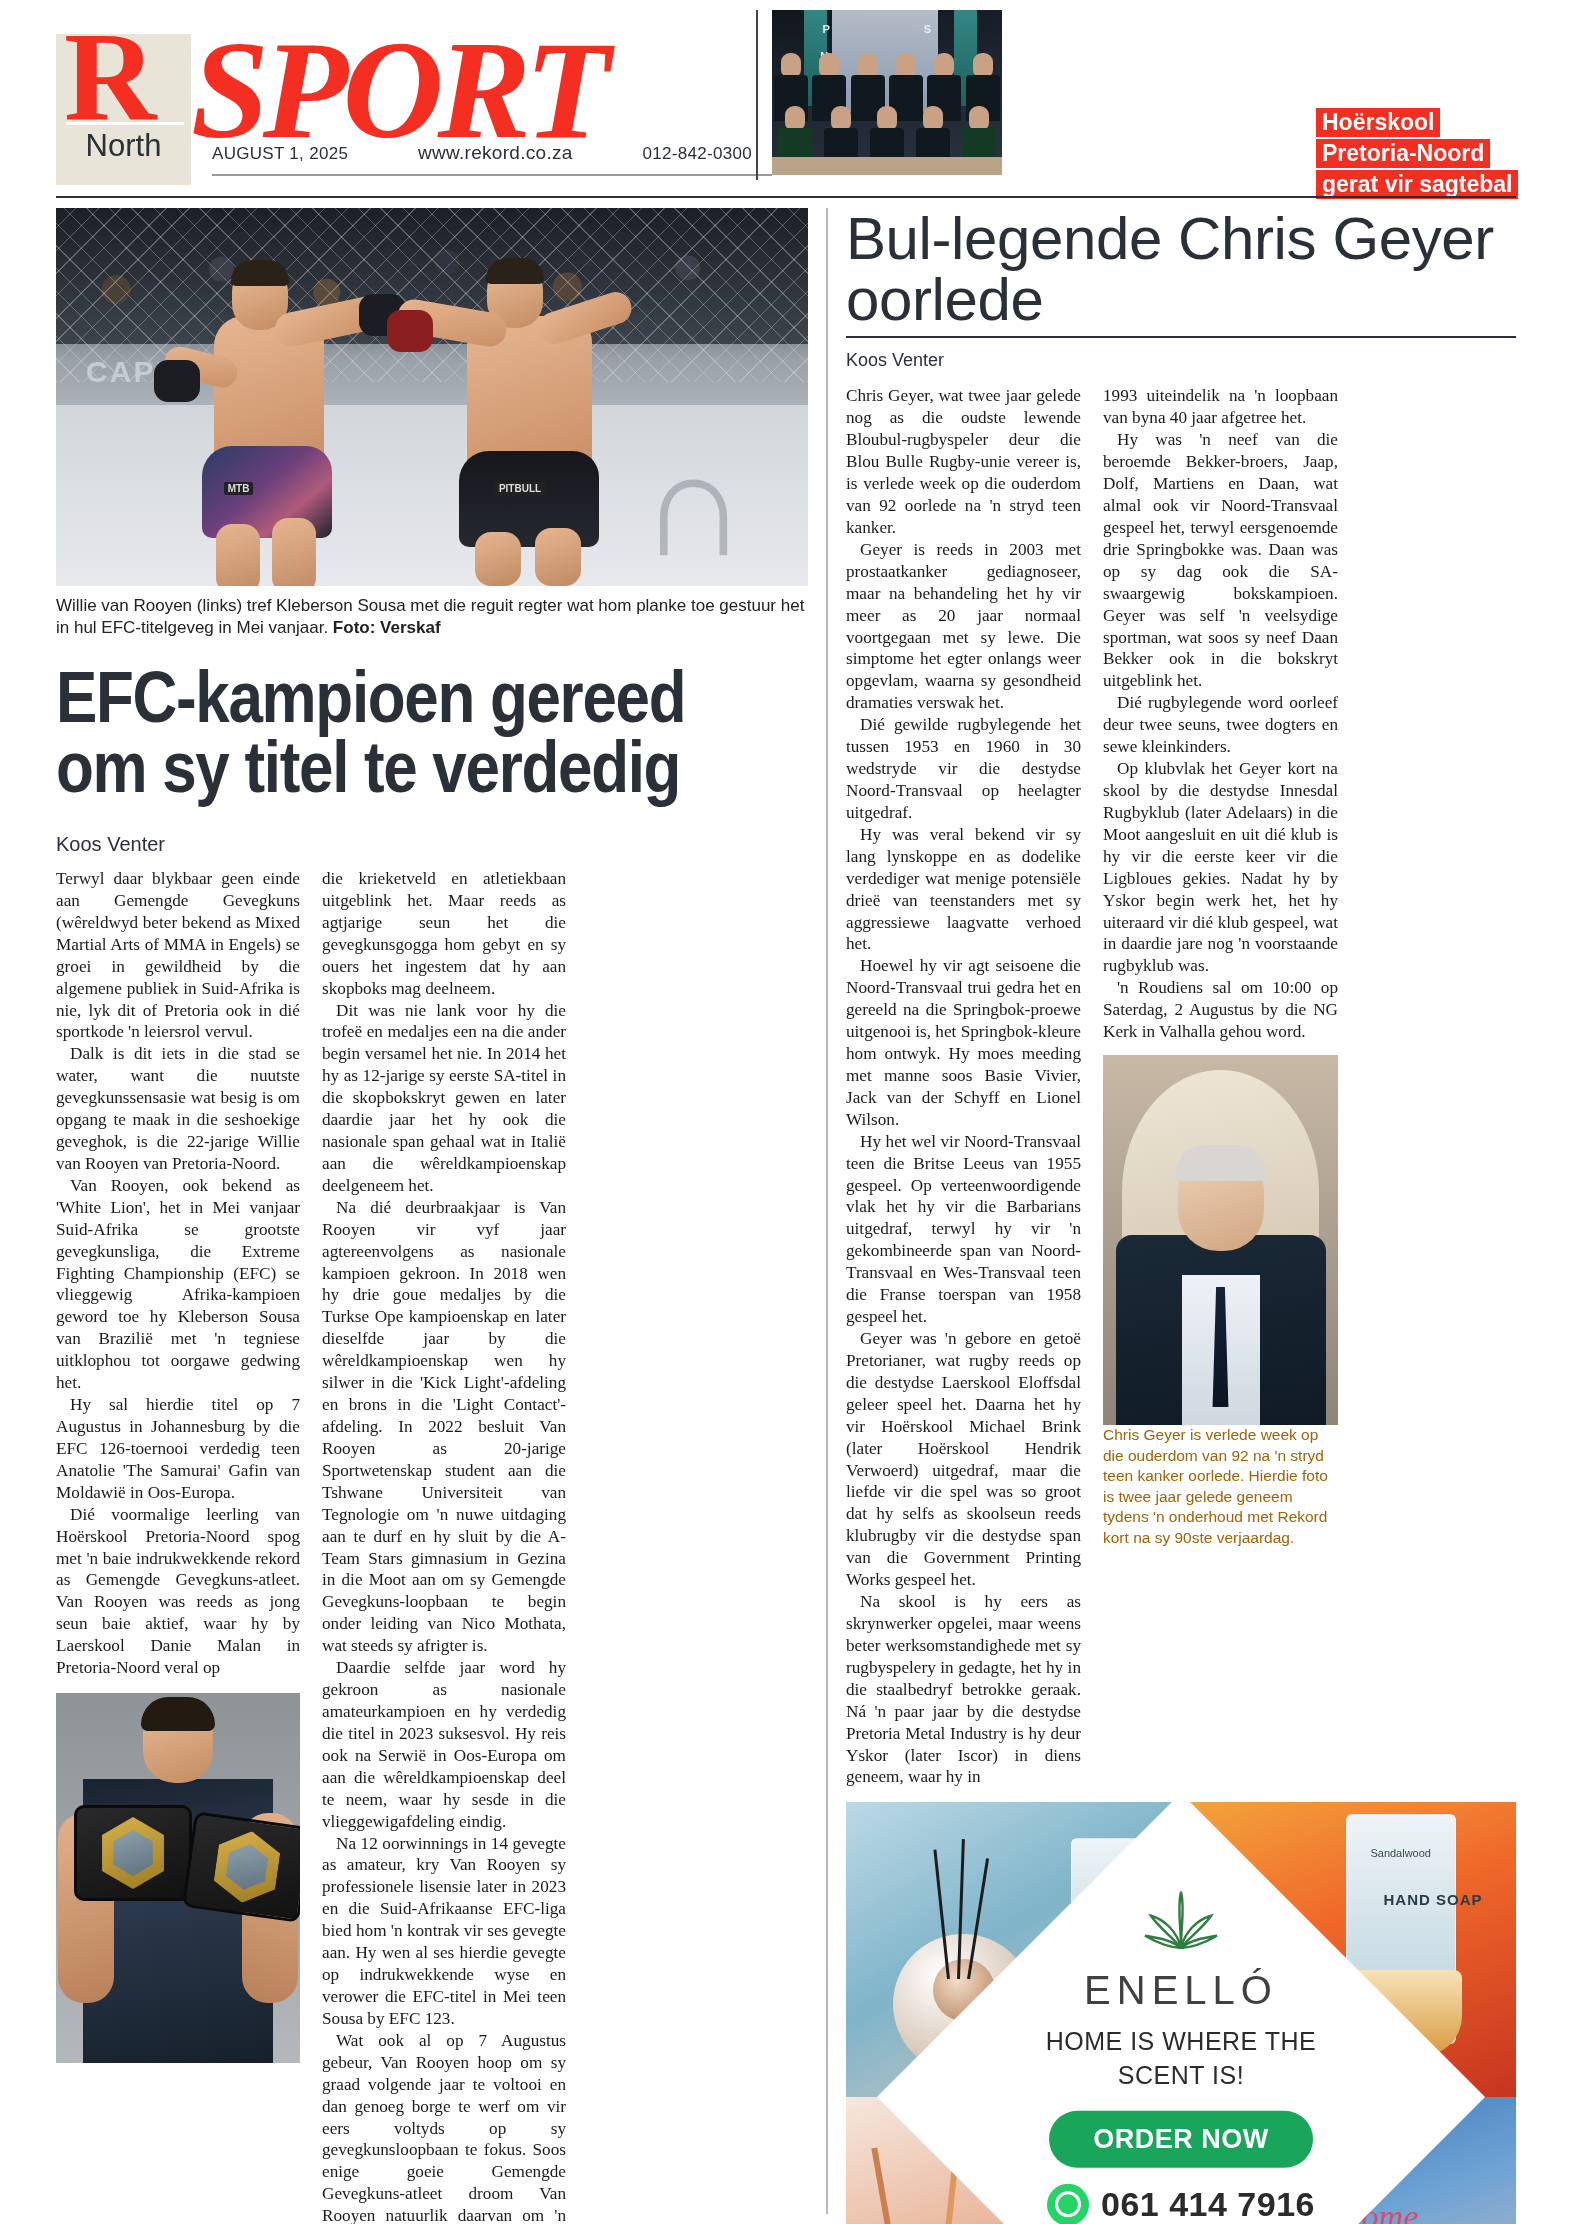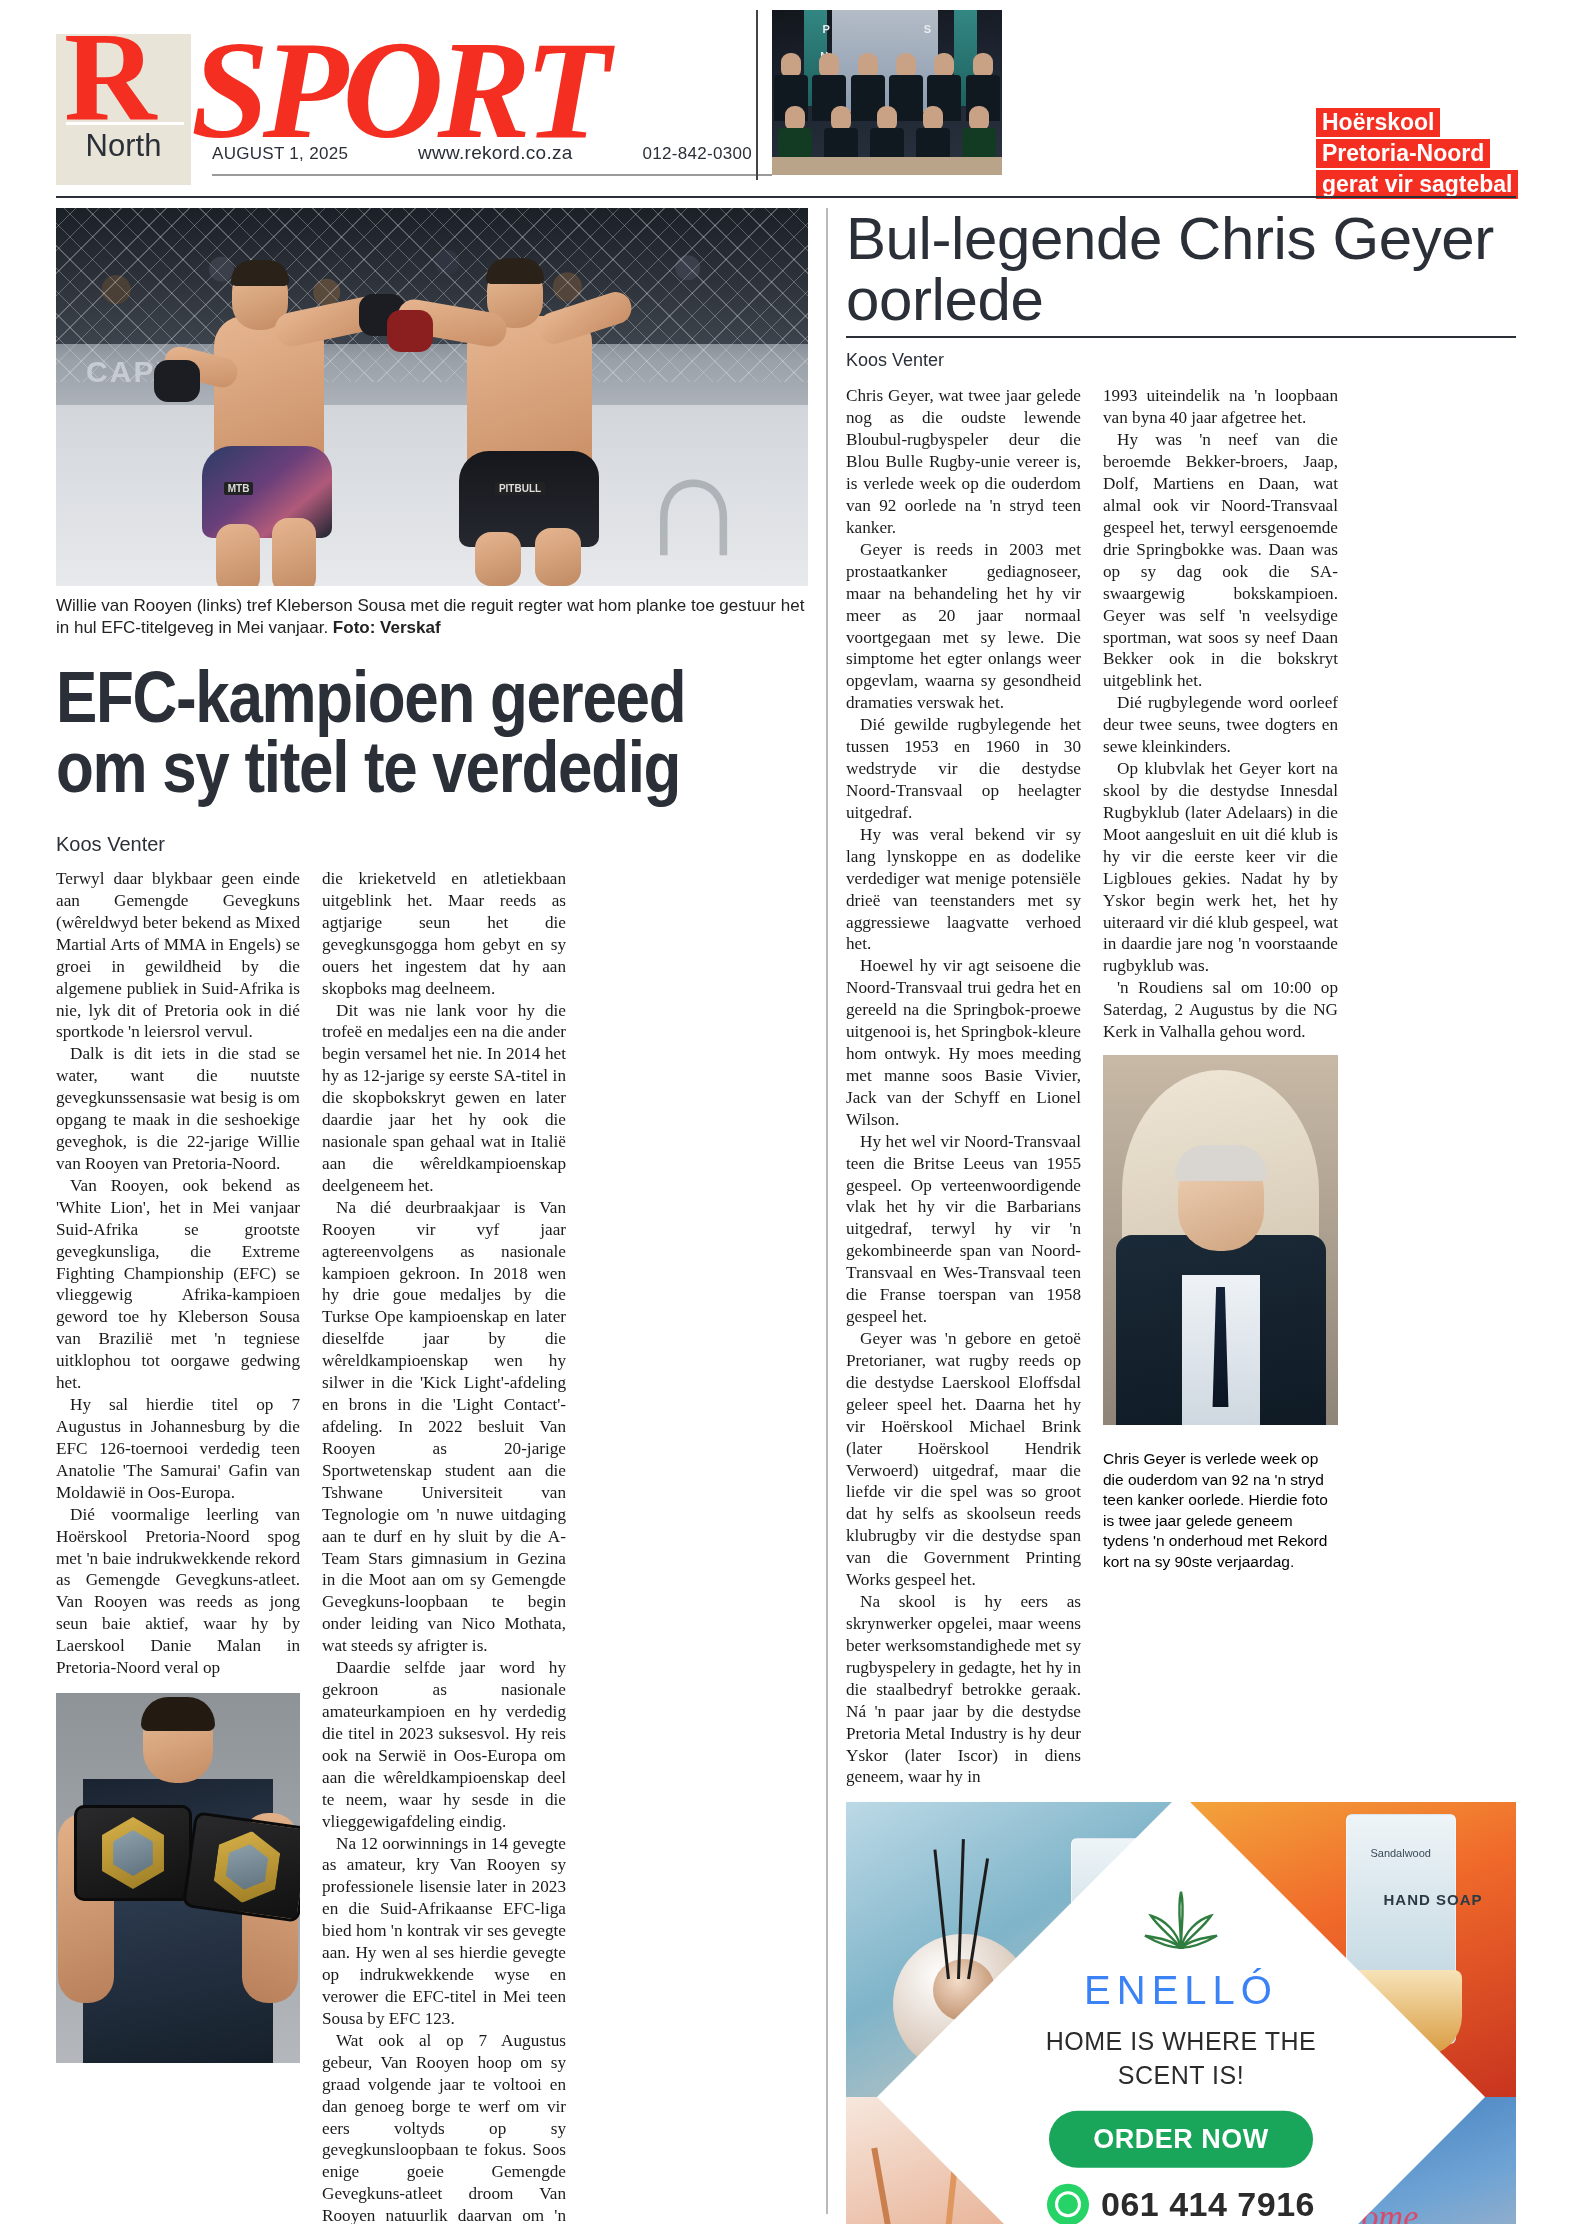--- a/index.html
+++ b/index.html
@@ -252,21 +252,21 @@
     background:linear-gradient(170deg,#efe6d6,#cfc3ad);
   }
   .gp-head { position:absolute; left:50%; top:96px; transform:translateX(-50%); width:86px; height:100px; border-radius:40px; background:linear-gradient(160deg,#f0d3b7,#cfa582); }
   .gp-hair { position:absolute; left:50%; top:90px; transform:translateX(-50%); width:92px; height:36px; border-radius:40px 40px 8px 8px; background:#d9d6d2; }
   .gp-suit { position:absolute; left:50%; bottom:0; transform:translateX(-50%); width:210px; height:190px; background:linear-gradient(170deg,#1b2a38,#0f1a24); border-radius:16px 16px 0 0; }
   .gp-shirt { position:absolute; left:50%; bottom:0; transform:translateX(-50%); width:78px; height:150px; background:linear-gradient(180deg,#eef2f6,#cfd8e0); }
   .gp-tie { position:absolute; left:50%; bottom:18px; transform:translateX(-50%); width:22px; height:120px; background:linear-gradient(180deg,#14233a,#0b1522); clip-path:polygon(30% 0,70% 0,86% 100%,14% 100%); }
 
   .cap-sans {
     font-family:"Liberation Sans", sans-serif;
-    font-size:15.5px; line-height:1.33; color:#000000; padding-top:24px;
+    font-size:15.5px; line-height:1.33; color:#a16207; padding-top:0;
   }
 
   
   .ad-wrap { position:relative; margin-top:14px; width:100%; height:590px; overflow:hidden; }
   .ad-grid { position:absolute; inset:0; display:grid; grid-template-columns:1fr 1fr; grid-template-rows:1fr 1fr; }
   .ad-q { position:relative; overflow:hidden; }
   .q1 { background:linear-gradient(150deg,#bcd9e6 0%,#7fb4c9 45%,#e2cdbe 100%); }
   .q2 { background:linear-gradient(160deg,#f3a43c 0%,#f06a2a 40%,#c8341f 100%); }
   .q3 { background:linear-gradient(160deg,#f6e7dd 0%,#e9b59a 45%,#d97a50 100%); }
   .q4 { background:linear-gradient(160deg,#2f6fb5 0%,#6ea3d4 45%,#e9c9b6 100%); }
@@ -302,21 +302,21 @@
     position:absolute; left:50%; top:50%; transform:translate(-50%,-50%) rotate(45deg);
     width:430px; height:430px; background:#ffffff;
   }
   .ad-center {
     position:absolute; left:50%; top:50%; transform:translate(-50%,-50%);
     width:400px; text-align:center; z-index:5;
   }
   .leaf-logo { margin:0 auto 6px auto; width:92px; height:72px; }
   .brand-name {
     font-family:"Liberation Sans", sans-serif;
-    font-size:40px; letter-spacing:6px; color:#3b82f6; margin:0 0 12px 0; font-weight:400;
+    font-size:40px; letter-spacing:6px; color:#404040; margin:0 0 12px 0; font-weight:400;
   }
   .ad-tag {
     font-family:"Liberation Sans", sans-serif;
     font-size:25px; letter-spacing:.5px; color:#2b2b2b; line-height:1.35; margin:0 0 18px 0;
   }
   .order-btn {
     display:inline-block; background:#1aa65a; color:#fff;
     font-family:"Liberation Sans", sans-serif; font-weight:700;
     font-size:27px; letter-spacing:.5px;
     padding:13px 44px; border-radius:40px; margin-bottom:16px;

